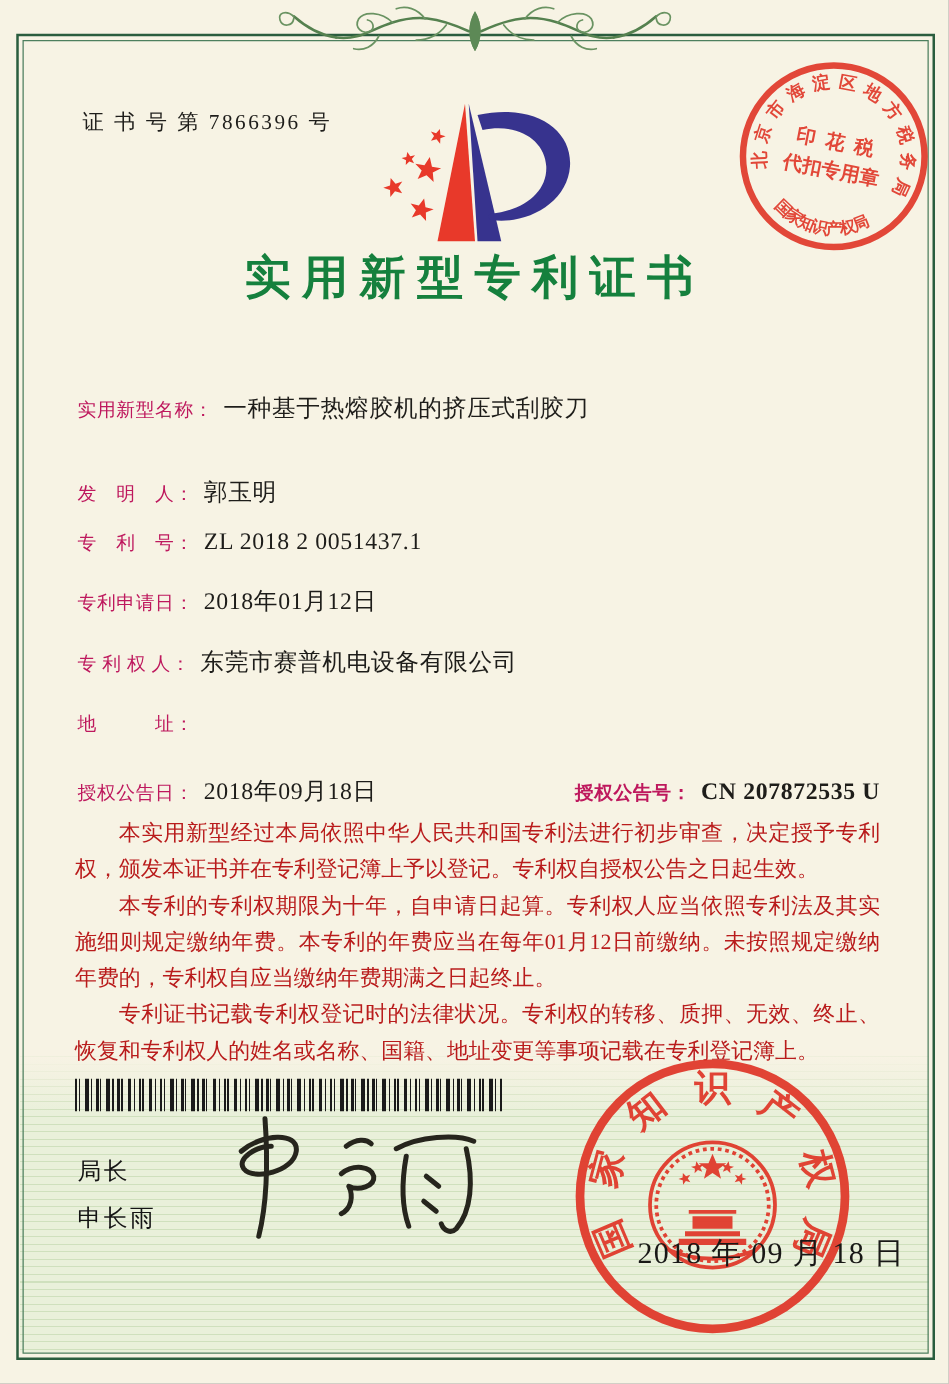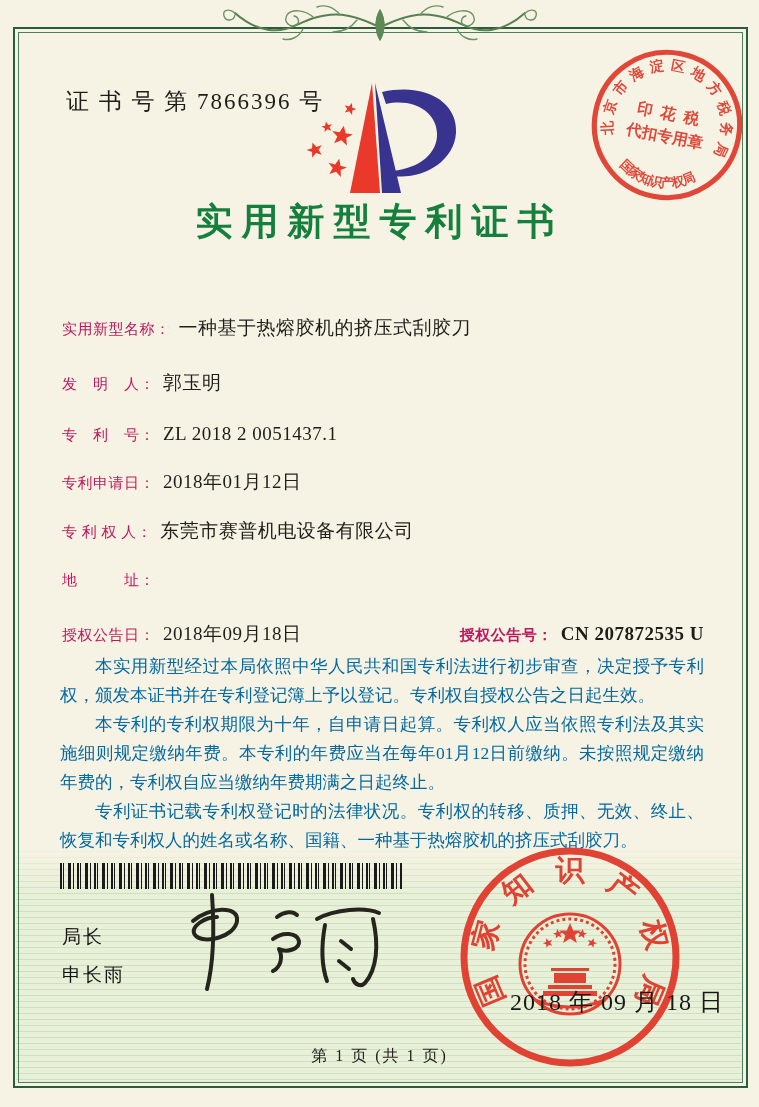--- a/index.html
+++ b/index.html
@@ -35,53 +35,53 @@
   }
   .frame-inner{
     position:absolute;left:3px;top:3px;right:3px;bottom:3px;
     border:1px solid var(--frame-light);
   }
   .ornament{position:absolute;left:219px;top:2px;z-index:6;}
   .orn-stroke{fill:none;stroke:#55814f;stroke-width:2;stroke-linecap:round;}
   .orn-stroke2{fill:none;stroke:#6a9362;stroke-width:1.4;stroke-linecap:round;}
   .orn-fill{fill:#5d8956;}
 
-  .cert-no{position:absolute;left:66px;top:86px;font-size:23px;letter-spacing:2px;z-index:6;}
+  .cert-no{position:absolute;left:66px;top:86px;font-size:17px;letter-spacing:2px;z-index:6;}
 
   .logo{position:absolute;left:296px;top:70px;z-index:6;}
   .logo .red{fill:#e8392a;}
   .logo .blue{fill:var(--blue);}
 
   .stamp{position:absolute;left:584px;top:42px;z-index:7;opacity:.93;}
   .stamp text{fill:var(--red);font-weight:bold;font-family:"Liberation Serif","DejaVu Serif",serif;}
   .stamp .ring{fill:none;stroke:var(--red);stroke-width:5;}
 
   .title{
     position:absolute;left:0;top:197px;width:100%;text-align:center;z-index:6;
     font-size:37px;font-weight:700;letter-spacing:9px;color:#15803d;
   }
 
   .fields{position:absolute;left:62px;top:315px;width:642px;z-index:6;}
   .frow{display:flex;align-items:baseline;position:absolute;left:0;width:642px;}
   .flabel{font-size:15px;letter-spacing:.5px;white-space:pre;flex:0 0 auto;color:#be185d;}
   .fvalue{font-size:19px;margin-left:8px;letter-spacing:.5px;line-height:26px;}
   .row-name{top:0px;}
-  .row-inventor{top:55px;}
+  .row-inventor{top:67px;}
   .row-patno{top:106px;}
   .row-appdate{top:154px;}
   .row-patentee{top:203px;}
   .row-address{top:252px;align-items:flex-start;gap:12px;}
   .row-address .flabel{line-height:26px;}
   .row-address .fvalue{width:505px;}
   .row-grant{top:306px;}
   .grant-right{margin-left:auto;display:flex;align-items:baseline;font-weight:bold;}
 
   .body-text{
     position:absolute;left:60px;top:652px;width:644px;z-index:6;
-    font-size:17.5px;line-height:29px;text-align:justify;color:#0369a1;font-family:Liberation Serif, serif;
+    font-size:17.5px;line-height:29px;text-align:justify;color:#b91c1c;font-family:Liberation Serif, serif;
   }
   .body-text p{margin:0;text-indent:2em;}
 
   .barcode{
     position:absolute;left:60px;top:863px;width:342px;height:26px;z-index:6;
     background:repeating-linear-gradient(90deg,
       #1a1a1a 0 2px,rgba(0,0,0,0) 2px 3px,
       #1a1a1a 3px 4px,rgba(0,0,0,0) 4px 8px,
       #1a1a1a 8px 11px,rgba(0,0,0,0) 11px 13px,
       #1a1a1a 13px 14px,rgba(0,0,0,0) 14px 17px);
@@ -209,21 +209,21 @@
       <span class="grant-right">
         <span class="flabel">授权公告号：</span>
         <span class="fvalue">CN 207872535 U</span>
       </span>
     </div>
   </div>
 
   <div class="body-text">
     <p>本实用新型经过本局依照中华人民共和国专利法进行初步审查，决定授予专利权，颁发本证书并在专利登记簿上予以登记。专利权自授权公告之日起生效。</p>
     <p>本专利的专利权期限为十年，自申请日起算。专利权人应当依照专利法及其实施细则规定缴纳年费。本专利的年费应当在每年01月12日前缴纳。未按照规定缴纳年费的，专利权自应当缴纳年费期满之日起终止。</p>
-    <p>专利证书记载专利权登记时的法律状况。专利权的转移、质押、无效、终止、恢复和专利权人的姓名或名称、国籍、一种基于热熔胶机的挤压式刮胶刀。</p>
+    <p>专利证书记载专利权登记时的法律状况。专利权的转移、质押、无效、终止、恢复和专利权人的姓名或名称、国籍、地址变更等事项记载在专利登记簿上。</p>
   </div>
 
   <div class="barcode"></div>
 
   <div class="officials">
     <div>局长</div>
     <div>申长雨</div>
   </div>
 
   <svg class="signature" width="230" height="115" viewBox="0 0 230 115">
@@ -262,15 +262,14 @@
       <path class="emb-fill" d="M93 143 h44 v4 h-44 z"></path>
       <path class="emb-fill" d="M88 149 h54 v5 h-54 z"></path>
       <path class="emb-stroke" d="M80 158 Q115 172 150 158" stroke-width="5"></path>
       <defs>
         <path id="star-seal" class="emb-fill" d="M0,-10 L2.9,-3.1 10,-3.1 4.3,1.2 6.2,8.1 0,4 -6.2,8.1 -4.3,1.2 -10,-3.1 -2.9,-3.1 Z"></path>
       </defs>
     </g>
   </svg>
   <div class="seal-date">2018 年 09 月 18 日</div>
 
-  <div class="footer">第 1 页 (共 1 页)</div>
 
 </div>
 
 </body></html>

